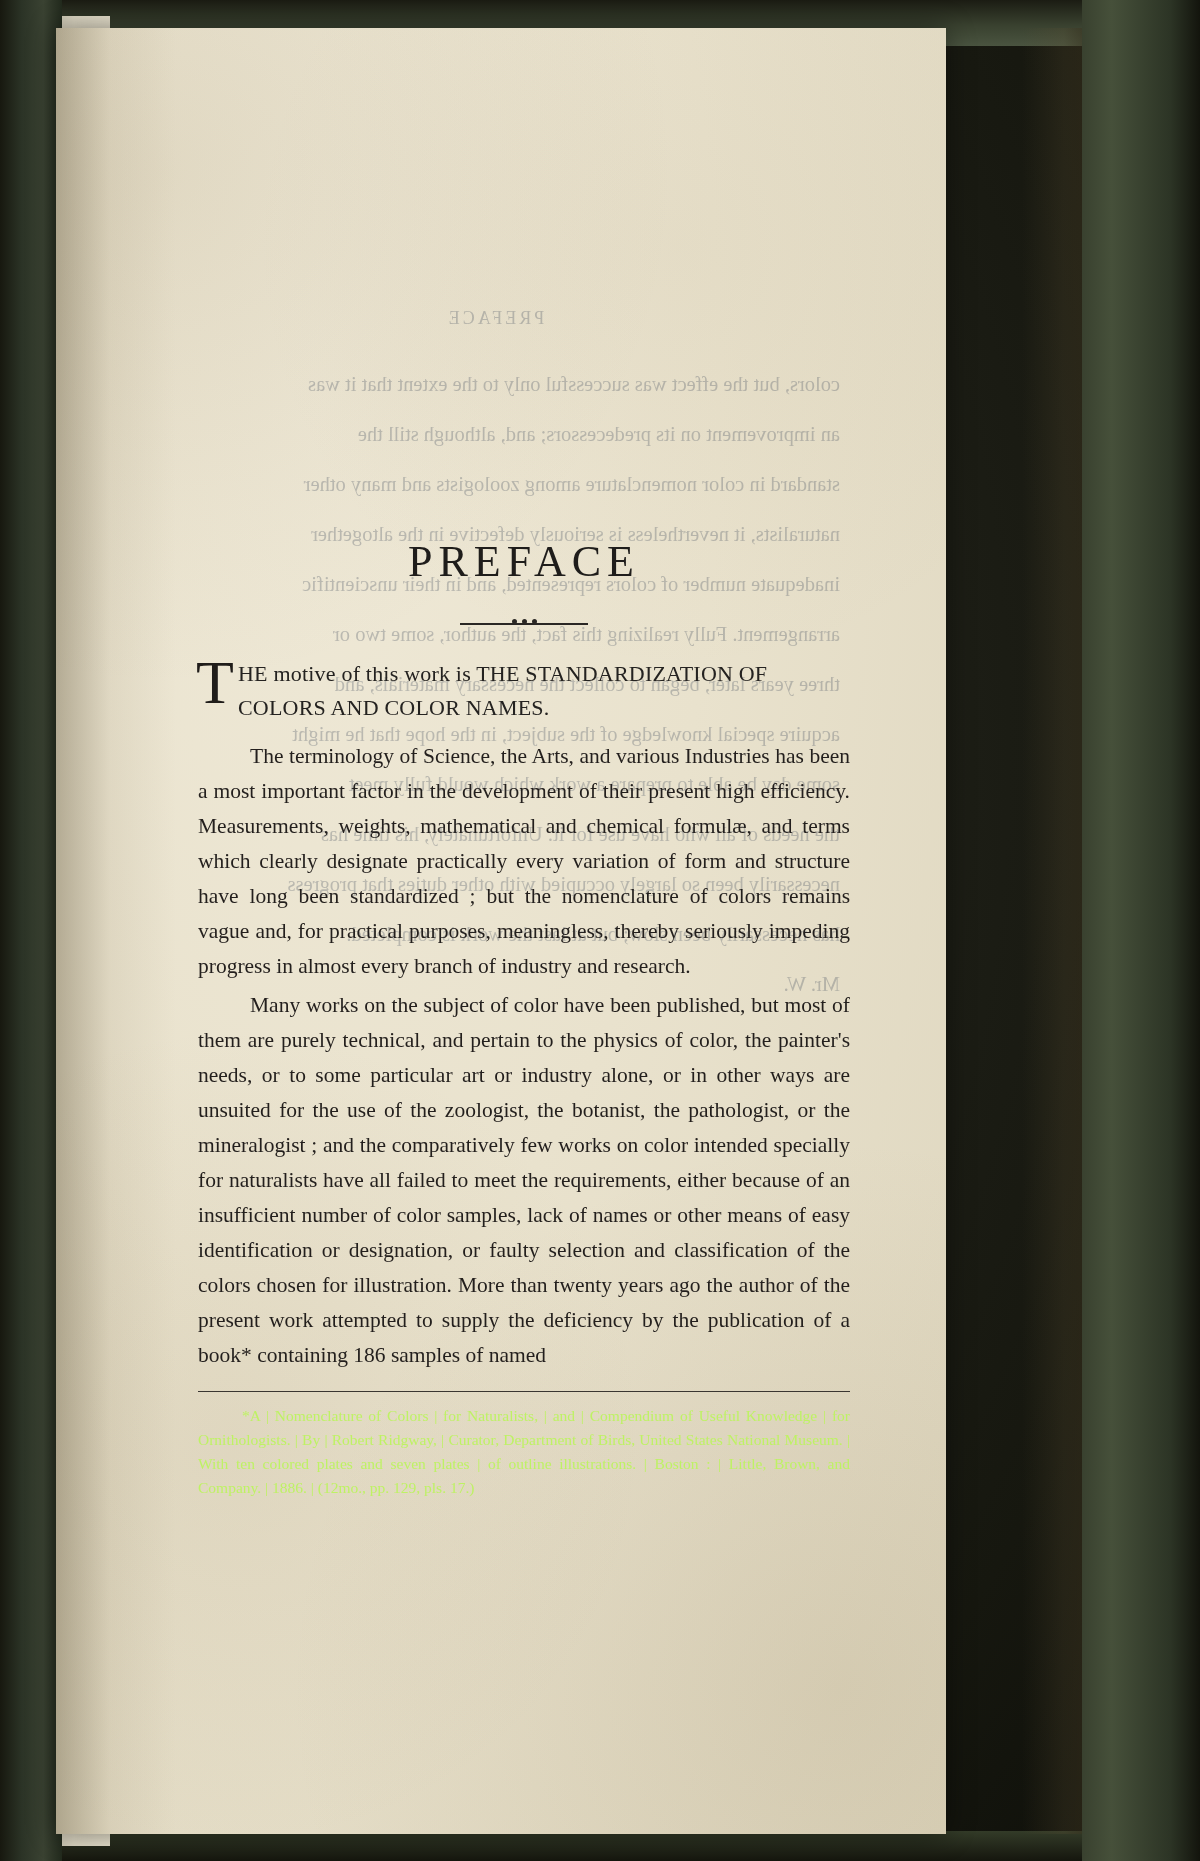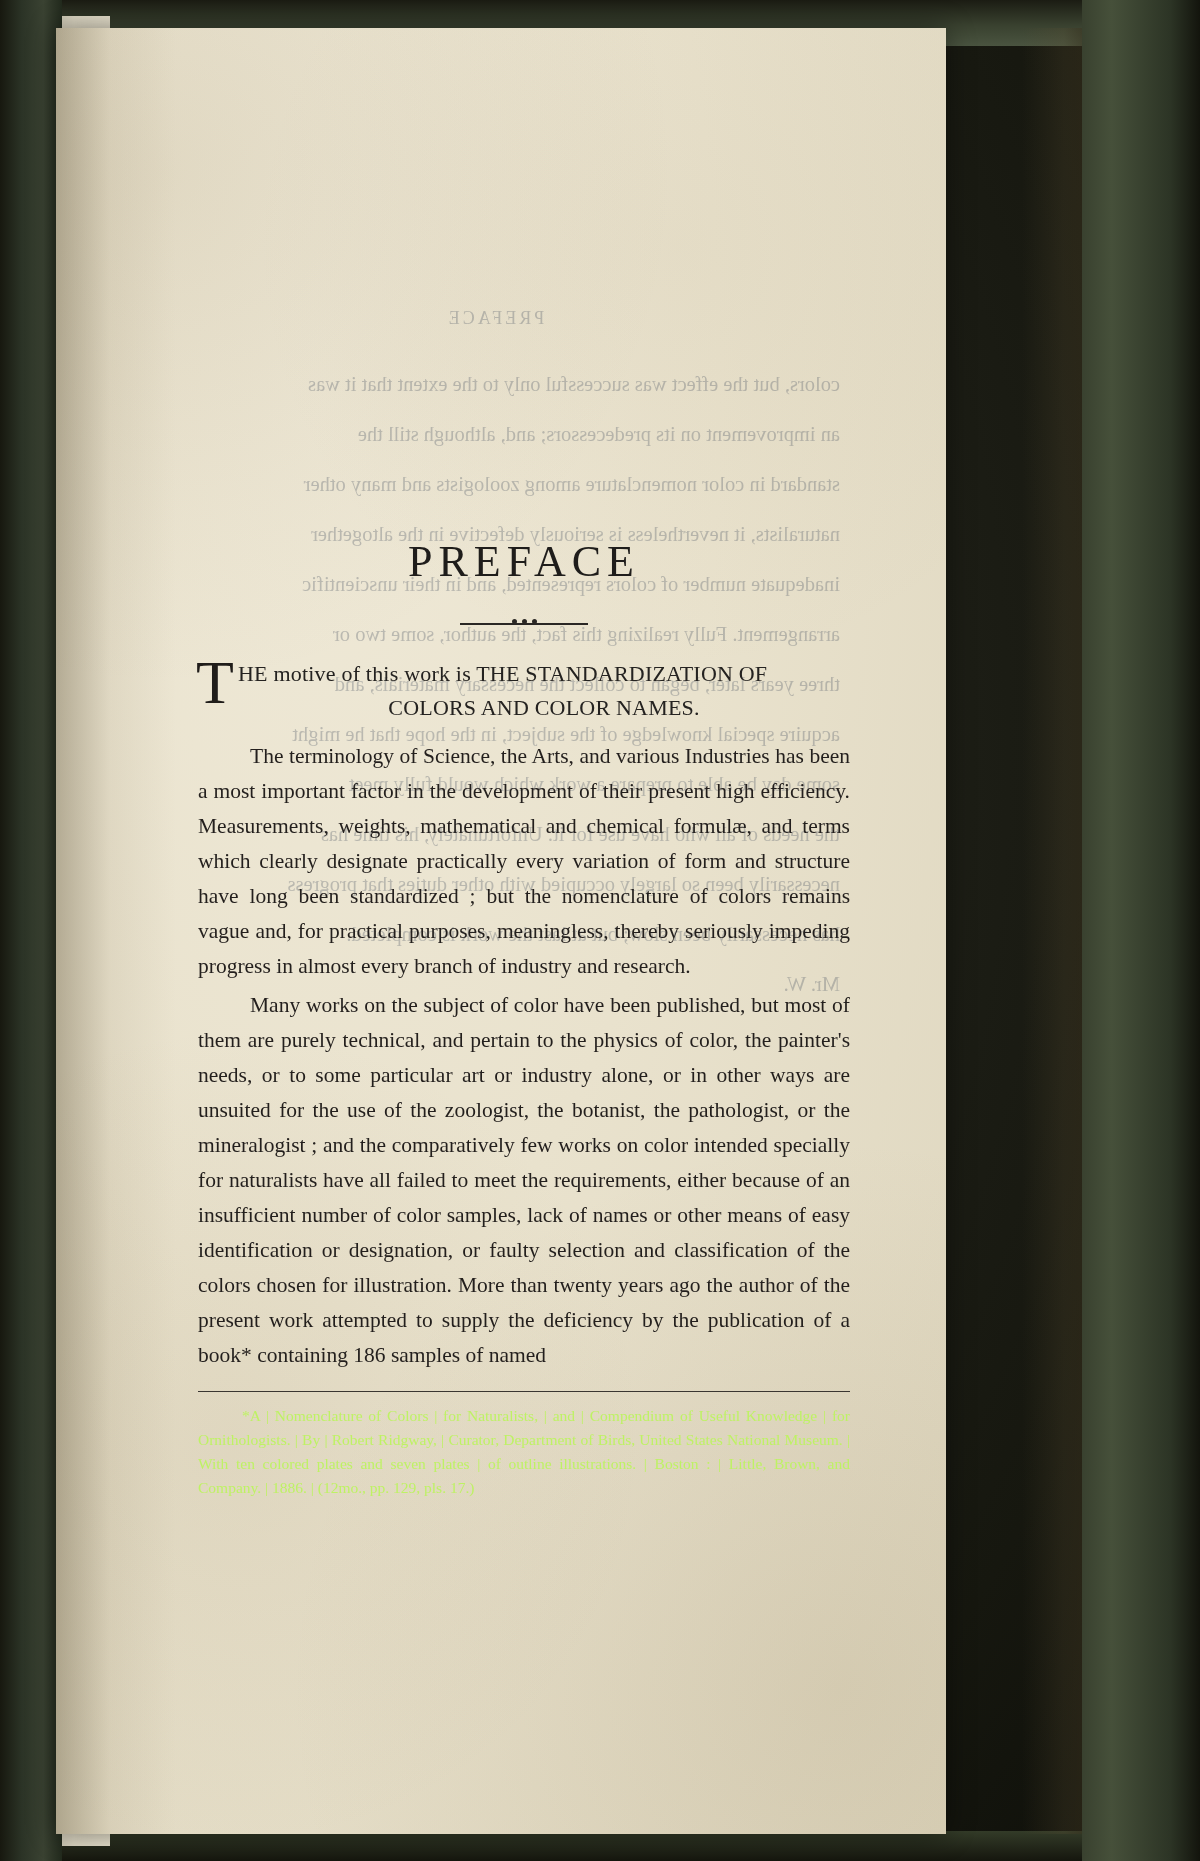--- a/index.html
+++ b/index.html
@@ -184,21 +184,21 @@
     line-height: 62px;
     font-family: "Liberation Serif", serif;
     color: #201d1a;
   }
   .dropcap-text {
     padding-left: 40px;
     font-size: 22px;
     line-height: 33.5px;
     letter-spacing: .2px;
   }
-  .dropcap-text .l2 { display: block; text-align: center; }
+  .dropcap-text .l2 { display: block; }
 
   .foot-rule {
     margin: 18px 0 12px 0;
     width: 100%;
     height: 1px;
     background: #3a3631;
   }
   .footnote {
     font-size: 15.5px;
     line-height: 24px;

